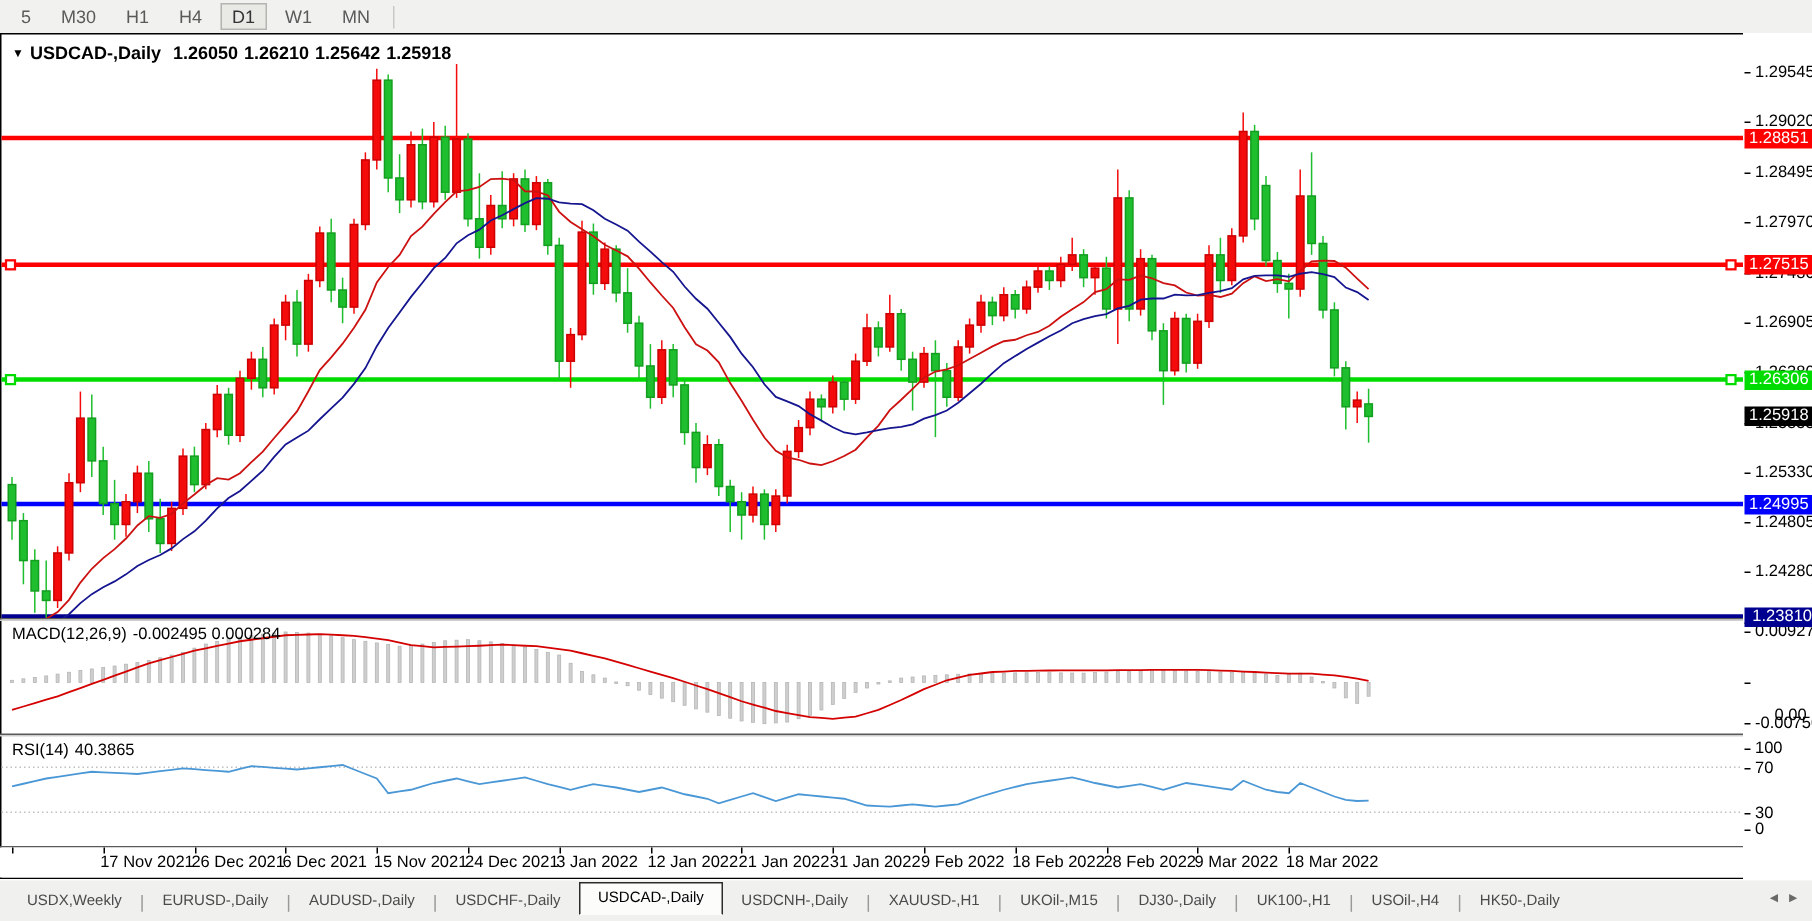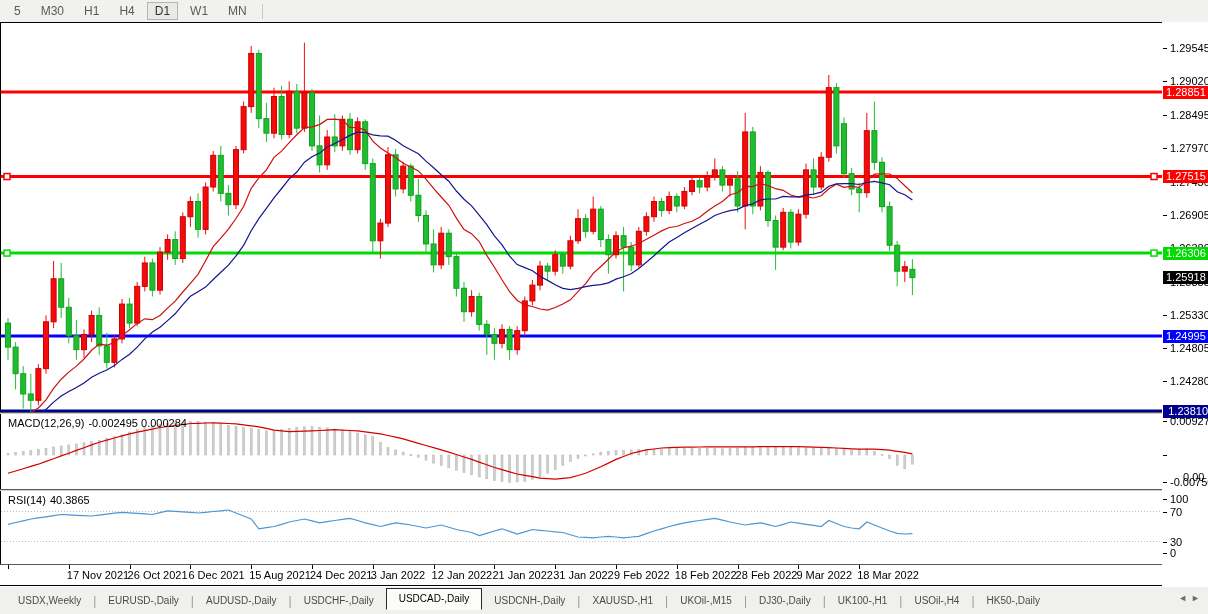--- a/index.html
+++ b/index.html
@@ -58,20 +58,21 @@
       <div class="tf-btn">MN</div>
       <div class="tb-sep"></div>
     </div>
 
   <div class="hline-border" style="top:22px;"></div>
   <div class="hline-border" style="top:585px;"></div>
   <div class="vline-border" style="left:0;"></div>
   <div class="vline-border" style="left:1207px;"></div>
   <div class="vline-border" style="left:1162px;"></div>
 
+  <div id="title-row"><span id="title-marker">▼</span><span style="margin-right:8px;">USDCAD-,Daily</span><span>1.26050</span><span>1.26210</span><span>1.25642</span><span>1.25918</span></div>
 
   <svg id="main-svg" class="panel" style="top:24px;" width="1162" height="388" viewBox="0 24 1162 388">
       <line x1="1" y1="92" x2="1162" y2="92" stroke="#FF0000" stroke-width="3"></line>
       <line x1="1" y1="176.5569620253167" x2="1162" y2="176.5569620253167" stroke="#FF0000" stroke-width="3"></line>
       <line x1="1" y1="253.07594936708844" x2="1162" y2="253.07594936708844" stroke="#00DC00" stroke-width="3"></line>
       <line x1="1" y1="336.05063291139334" x2="1162" y2="336.05063291139334" stroke="#0000FF" stroke-width="3"></line>
       <line x1="1" y1="411.0506329113928" x2="1162" y2="411.0506329113928" stroke="#000090" stroke-width="3"></line>
       <line x1="8" y1="318.01265822784893" x2="8" y2="359.7848101265827" stroke="#1FBE2F" stroke-width="1"></line>
       <rect x="5.5" y="323.0759493670889" width="5" height="24.05063291139254" fill="#1FBE2F" stroke="#149E20"></rect>
       <line x1="15.6" y1="342.0632911392401" x2="15.6" y2="389.53164556962025" stroke="#1FBE2F" stroke-width="1"></line>
@@ -501,25 +502,25 @@
       <div class="lvl-label" style="top: 307.551px; background: rgb(0, 0, 255);">1.24995</div>
       <div class="lvl-label" style="top: 382.551px; background: rgb(0, 0, 144); text-align: right;">1.23810</div>
       <div class="lvl-label" style="top: 249.133px; background: rgb(0, 0, 0);">1.25918</div>
     </div>
   <div id="time-axis">
       <div class="t-tick" style="left: 8px;"></div>
       <div class="t-label" style="left: 6px; margin-top: 36px;">8 Nov 2021</div>
       <div class="t-tick" style="left: 68.8px;"></div>
       <div class="t-label" style="left: 66.8px;">17 Nov 2021</div>
       <div class="t-tick" style="left: 129.6px;"></div>
-      <div class="t-label" style="left: 127.6px;">26 Oct 2021</div>
+      <div class="t-label" style="left: 127.6px;">26 Dec 2021</div>
       <div class="t-tick" style="left: 190.4px;"></div>
       <div class="t-label" style="left: 188.4px;">6 Dec 2021</div>
       <div class="t-tick" style="left: 251.2px;"></div>
-      <div class="t-label" style="left: 249.2px;">15 Aug 2021</div>
+      <div class="t-label" style="left: 249.2px;">15 Nov 2021</div>
       <div class="t-tick" style="left: 312px;"></div>
       <div class="t-label" style="left: 310px;">24 Dec 2021</div>
       <div class="t-tick" style="left: 372.8px;"></div>
       <div class="t-label" style="left: 370.8px;">3 Jan 2022</div>
       <div class="t-tick" style="left: 433.6px;"></div>
       <div class="t-label" style="left: 431.6px;">12 Jan 2022</div>
       <div class="t-tick" style="left: 494.4px;"></div>
       <div class="t-label" style="left: 492.4px;">21 Jan 2022</div>
       <div class="t-tick" style="left: 555.2px;"></div>
       <div class="t-label" style="left: 553.2px;">31 Jan 2022</div>

